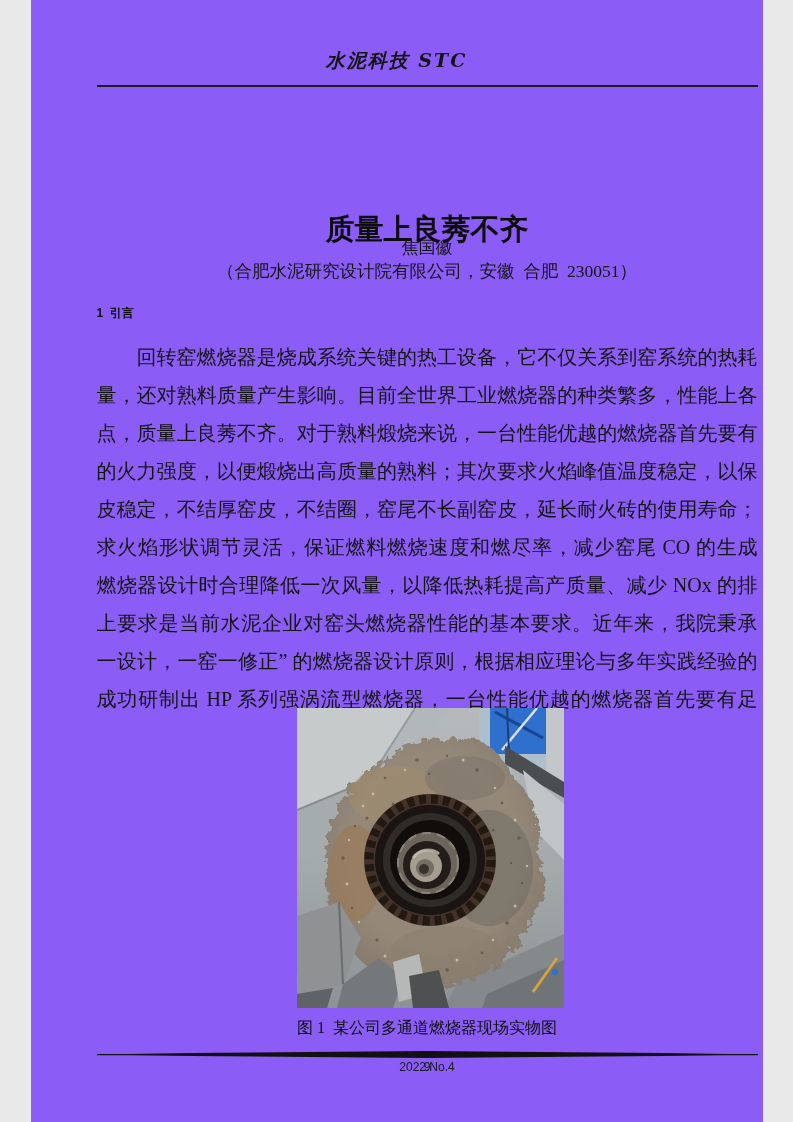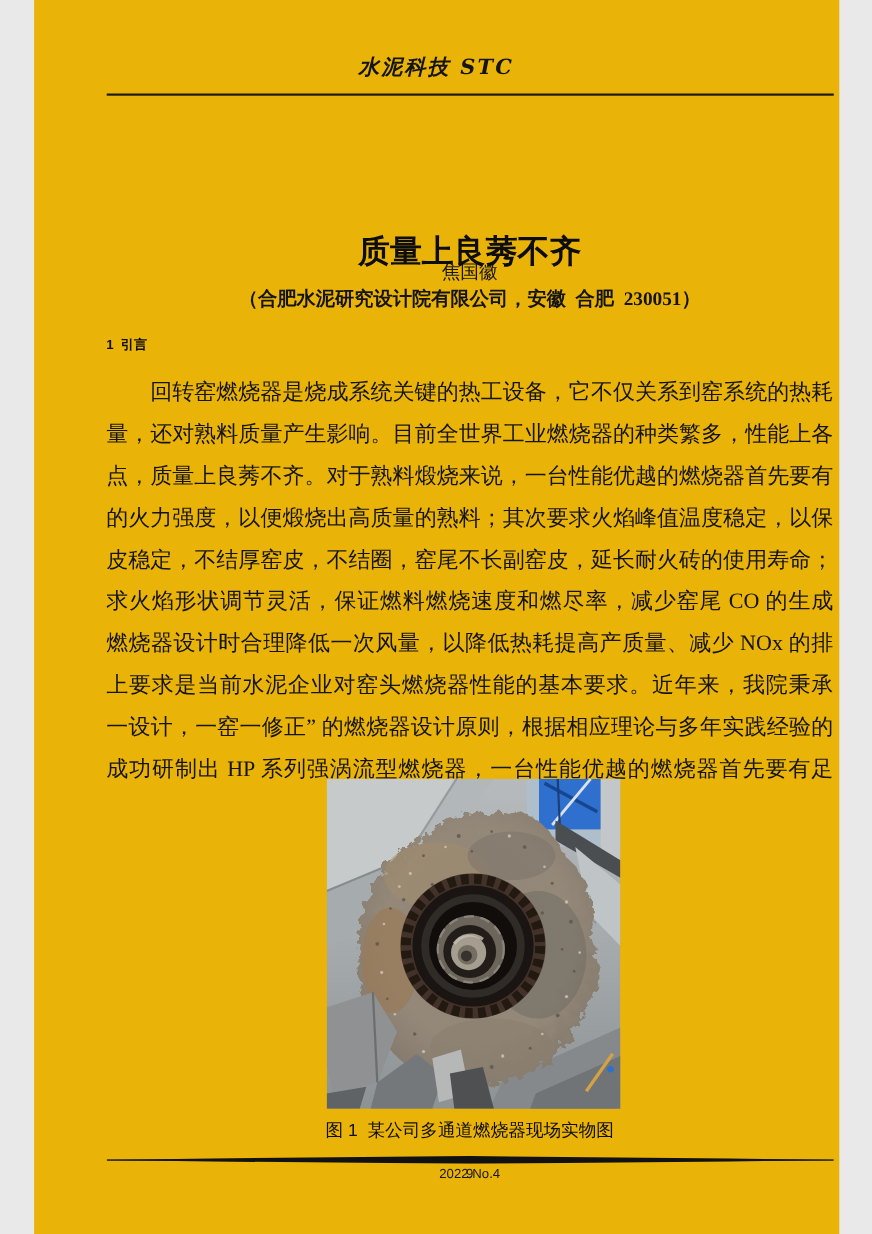--- a/index.html
+++ b/index.html
@@ -2,21 +2,21 @@
 <html><head>
 <meta charset="utf-8">
 <style>
   * { margin: 0; padding: 0; box-sizing: border-box; }
   html, body { background: #e9e9e9; }
   .page {
     position: relative;
     width: 732px;
     height: 1122px;
     margin: 0 auto;
-    background: #eab308;
+    background: #8b5cf6;
     overflow: hidden;
     font-family: "Liberation Serif", serif;
     color: #111;
   }
   
   .journal-title {
     position: absolute;
     top: 48px; left: 0; width: 100%;
     text-align: center;
     font-family: "DejaVu Serif", serif;
@@ -52,21 +52,20 @@
     color: #141414;
     white-space: pre;
   }
   .affiliation-line {
     position: absolute;
     top: 259px; left: 66px; width: 661px;
     text-align: center;
     font-size: 17.5px;
     color: #141414;
     white-space: pre;
-    font-weight: bold;
   }
   
   .section-heading {
     position: absolute;
     top: 305px; left: 66px; width: 661px;
     font-family: "Liberation Sans", sans-serif;
     font-weight: 700;
     font-size: 12px;
     color: #0d0d0d;
     white-space: pre;
@@ -89,21 +88,21 @@
   
   .figure-photo {
     position: absolute;
     top: 708px; left: 266px; width: 267px; height: 300px;
     display: block;
   }
   .figure-caption {
     position: absolute;
     top: 1018px; left: 66px; width: 661px;
     text-align: center;
-    font-family: Liberation Sans, sans-serif;
+    font-family: Liberation Serif, serif;
     font-size: 16px;
     color: #0f0f0f;
     white-space: pre;
   }
   
   .footer-rule-svg {
     position: absolute;
     top: 1051px; left: 66px; width: 661px; height: 7px;
     display: block;
   }

